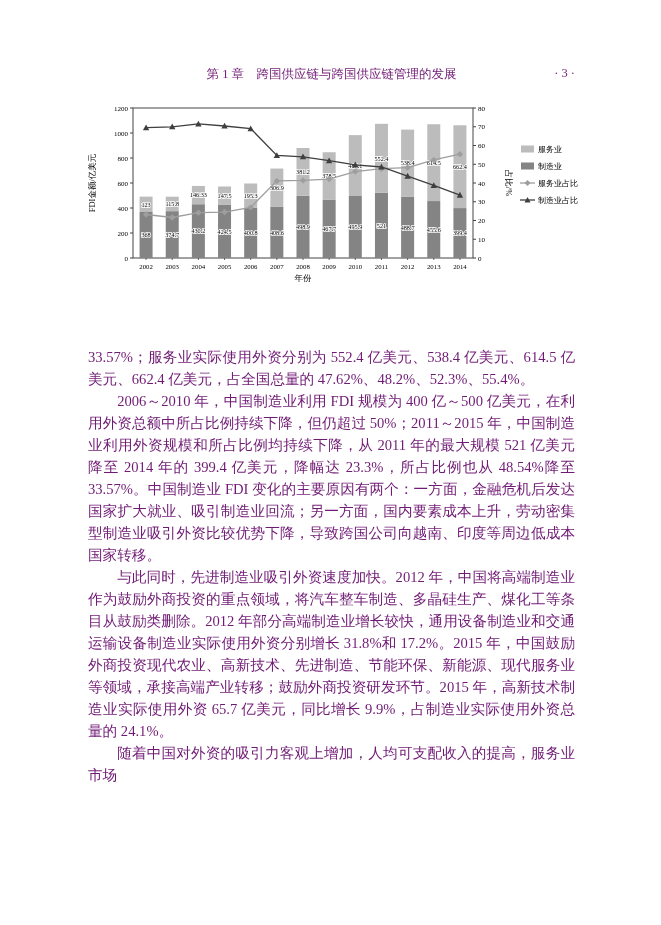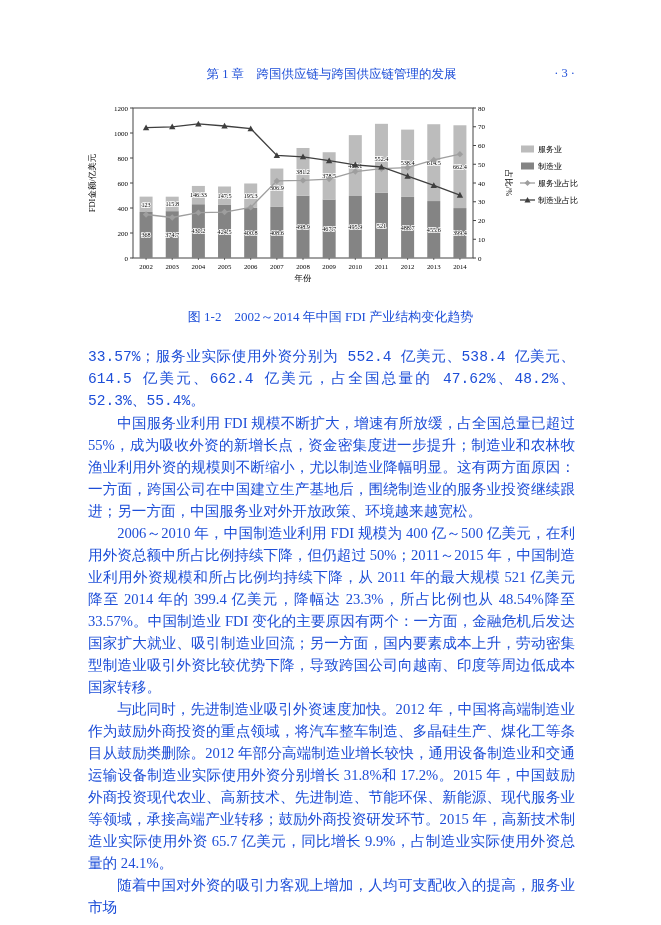--- a/index.html
+++ b/index.html
@@ -1,36 +1,36 @@
 <!DOCTYPE html>
 <html><head>
 <meta charset="utf-8">
 <style>
   html,body{margin:0;padding:0;background:#e8e8e8;}
   .page{
     width:661px;height:925px;margin:0 auto;background:#ffffff;position:relative;
-    font-family:"Liberation Serif","DejaVu Serif",serif;color:#1d4ed8;
+    font-family:"Liberation Serif","DejaVu Serif",serif;color:#701a75;
     overflow:hidden;
   }
   .running-head{
     position:absolute;top:66px;left:88px;right:86px;height:18px;
     font-size:12.5px;text-align:center;white-space:nowrap;
   }
   .page-number{position:absolute;right:0;top:0;font-size:12.5px;}
   .chart-figure{
     position:absolute;top:100px;left:0;width:100%;margin:0;text-align:center;
   }
   .chart-figure svg{display:inline-block;}
   .figure-caption{margin-top:12px;font-size:13px;}
   .body-text{
     position:absolute;top:346px;left:88px;width:487px;
     font-size:14.6px;line-height:22px;text-align:justify;
   }
   .body-text p{margin:0;padding:0;text-indent:2em;}
-  .body-text p.cont{text-indent:0;font-family:Liberation Mono, monospace;}
+  .body-text p.cont{text-indent:0;}
   svg text{font-family:"Liberation Serif","DejaVu Serif",serif;fill:#000;}
   svg text.halo{paint-order:stroke;stroke:#ffffff;stroke-width:1.6px;fill:#000;}
 </style>
 </head>
 <body>
 
 <div class="page">
 
   <header class="running-head">
     <span class="chapter-title">第 1 章　跨国供应链与跨国供应链管理的发展</span>
@@ -203,24 +203,22 @@
             <path d="M 446.5 80 L 449.5 83 L 446.5 86 L 443.5 83 Z" fill="#9e9e9e"></path>
             <text x="457" y="86" font-size="8">服务业占比</text>
           </g>
           <g>
             <line x1="439" y1="100" x2="454" y2="100" stroke="#3f3f3f" stroke-width="1.3"></line>
             <path d="M 446.5 97 L 443.5 102.4 L 449.5 102.4 Z" fill="#3f3f3f"></path>
             <text x="457" y="103" font-size="8">制造业占比</text>
           </g>
         </g>
       </svg>
-    <figcaption class="figure-caption">图 1-2　2002～2014 年中国 FDI 产业结构变化趋势</figcaption>
   </figure>
 
   <main class="body-text">
     <p class="cont">33.57%；服务业实际使用外资分别为 552.4 亿美元、538.4 亿美元、614.5 亿美元、662.4 亿美元，占全国总量的 47.62%、48.2%、52.3%、55.4%。</p>
-    <p>中国服务业利用 FDI 规模不断扩大，增速有所放缓，占全国总量已超过 55%，成为吸收外资的新增长点，资金密集度进一步提升；制造业和农林牧渔业利用外资的规模则不断缩小，尤以制造业降幅明显。这有两方面原因：一方面，跨国公司在中国建立生产基地后，围绕制造业的服务业投资继续跟进；另一方面，中国服务业对外开放政策、环境越来越宽松。</p>
     <p>2006～2010 年，中国制造业利用 FDI 规模为 400 亿～500 亿美元，在利用外资总额中所占比例持续下降，但仍超过 50%；2011～2015 年，中国制造业利用外资规模和所占比例均持续下降，从 2011 年的最大规模 521 亿美元降至 2014 年的 399.4 亿美元，降幅达 23.3%，所占比例也从 48.54%降至 33.57%。中国制造业 FDI 变化的主要原因有两个：一方面，金融危机后发达国家扩大就业、吸引制造业回流；另一方面，国内要素成本上升，劳动密集型制造业吸引外资比较优势下降，导致跨国公司向越南、印度等周边低成本国家转移。</p>
     <p>与此同时，先进制造业吸引外资速度加快。2012 年，中国将高端制造业作为鼓励外商投资的重点领域，将汽车整车制造、多晶硅生产、煤化工等条目从鼓励类删除。2012 年部分高端制造业增长较快，通用设备制造业和交通运输设备制造业实际使用外资分别增长 31.8%和 17.2%。2015 年，中国鼓励外商投资现代农业、高新技术、先进制造、节能环保、新能源、现代服务业等领域，承接高端产业转移；鼓励外商投资研发环节。2015 年，高新技术制造业实际使用外资 65.7 亿美元，同比增长 9.9%，占制造业实际使用外资总量的 24.1%。</p>
     <p>随着中国对外资的吸引力客观上增加，人均可支配收入的提高，服务业市场</p>
   </main>
 
 </div>
 
 </body></html>

